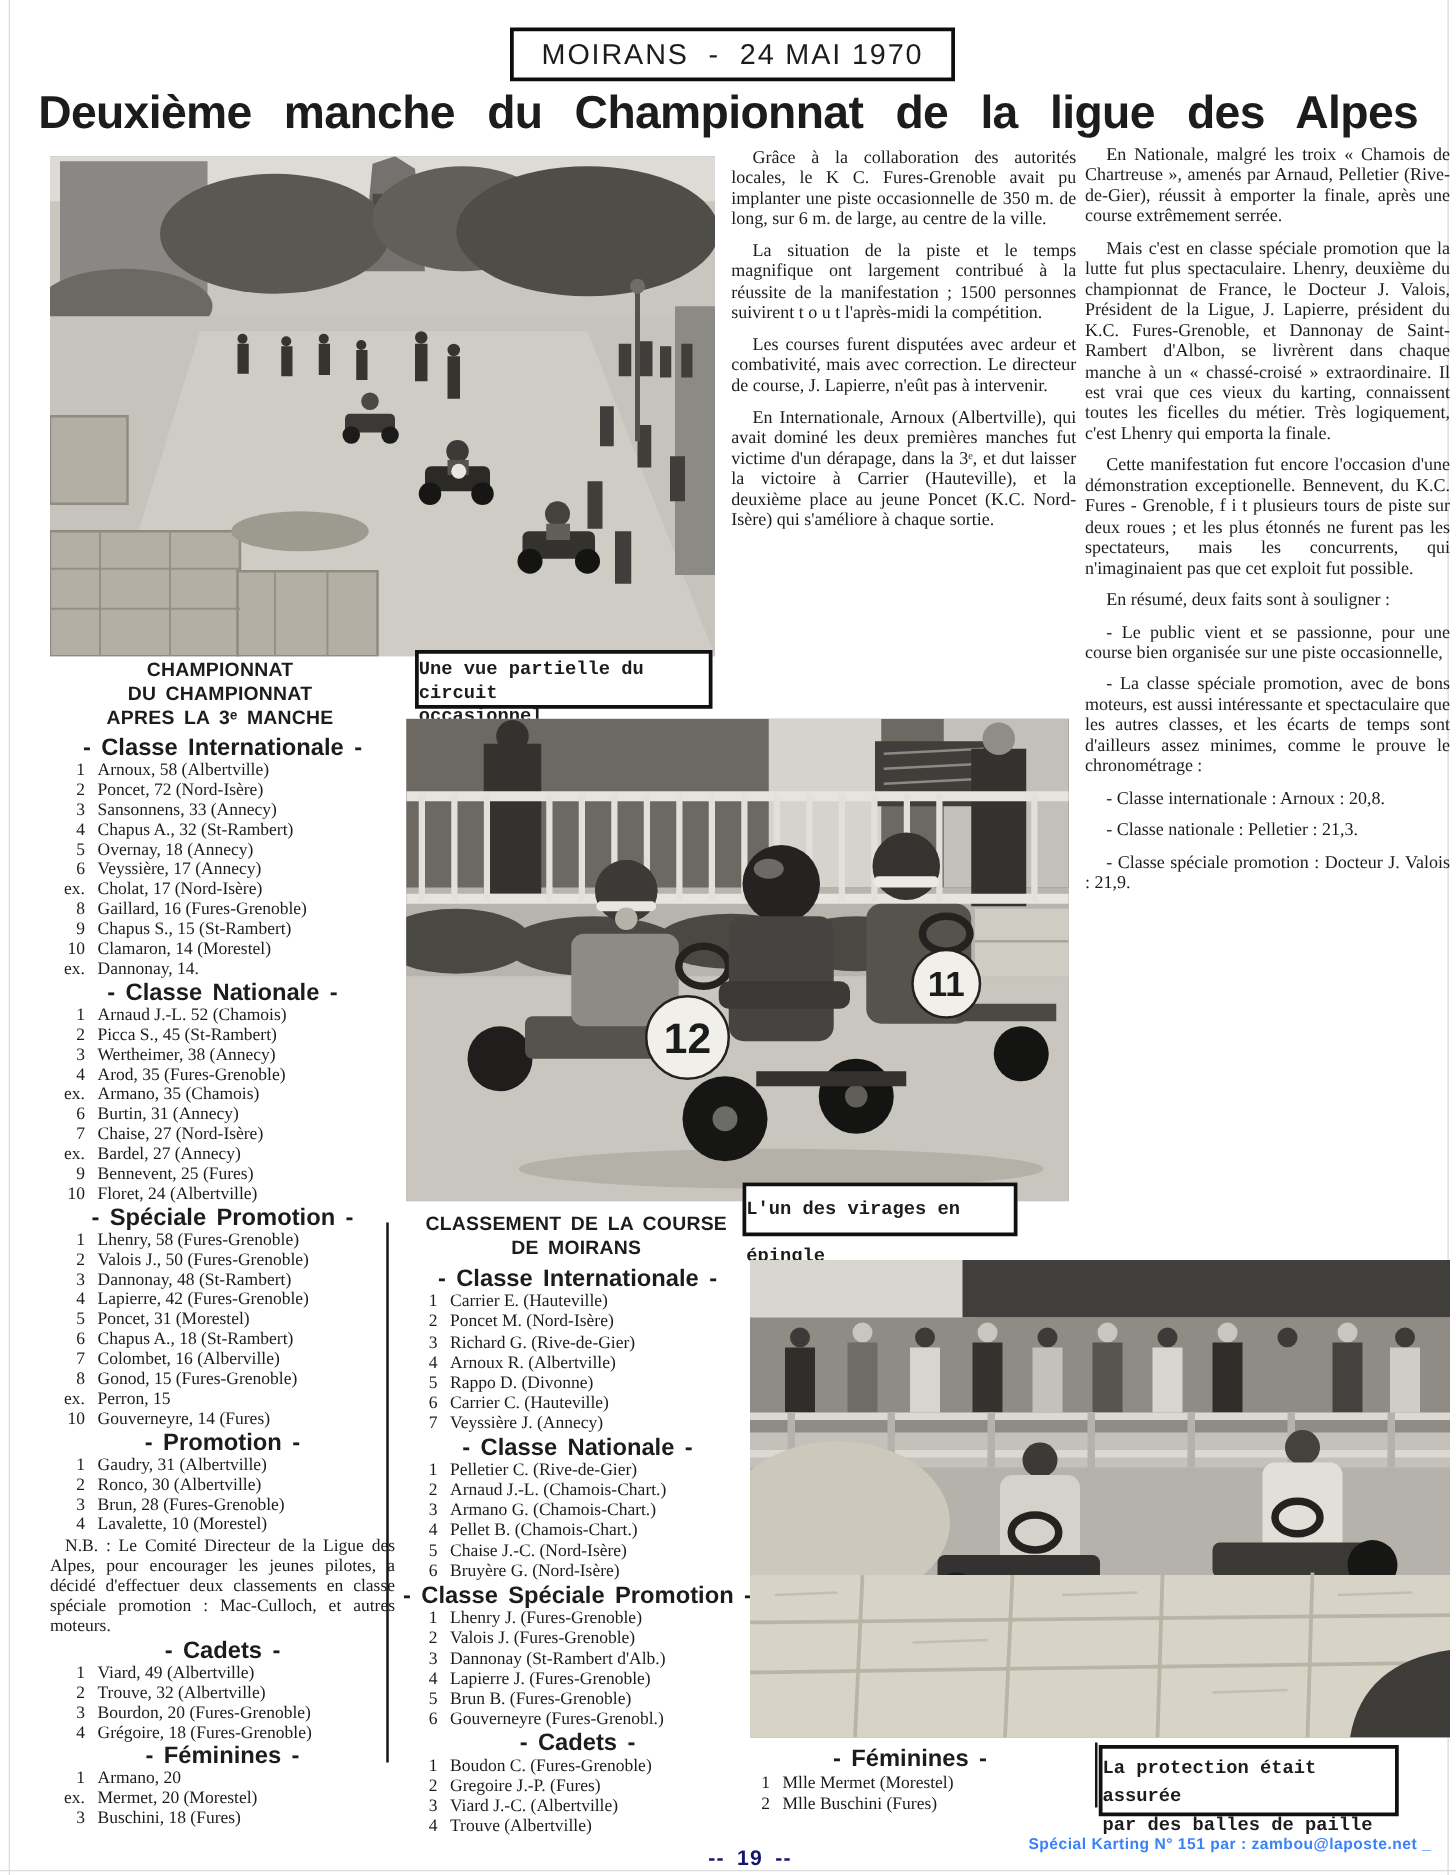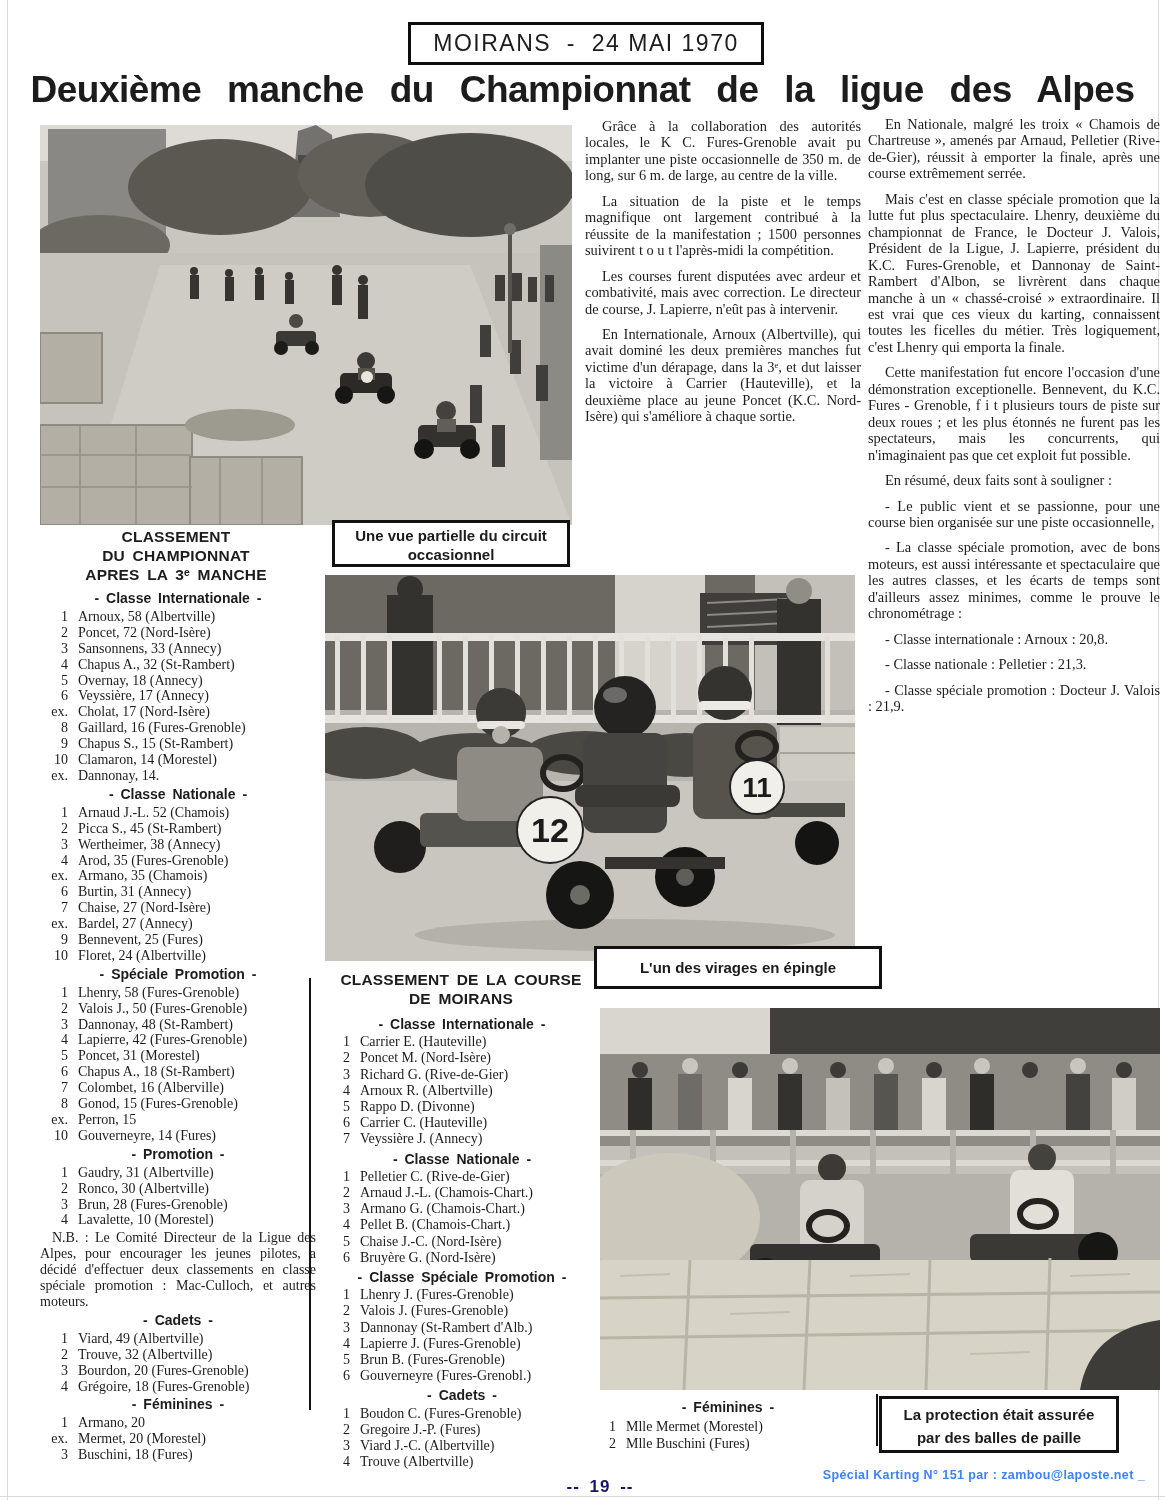--- a/index.html
+++ b/index.html
@@ -9,27 +9,27 @@
   .masthead{position:absolute;left:408px;top:22px;width:350px;height:37px;
         border:3px solid #0d0d0d;display:flex;align-items:center;justify-content:center;
         font-family:"Liberation Sans",sans-serif;font-weight:400;font-size:23px;
         letter-spacing:1.5px;white-space:pre;}
   .headline{position:absolute;left:0;top:69px;width:100%;text-align:center;
         font-family:"Liberation Sans",sans-serif;font-weight:700;font-size:37px;
         letter-spacing:-0.5px;word-spacing:16px;}
   .photo{position:absolute;background:#c8c5bf;box-shadow:0 0 0 1px #b9b6b0 inset;}
   .photo svg{display:block;width:100%;height:100%;}
   .capbox{position:absolute;border:3px solid #111;background:#fff;
-        font-family:Liberation Sans, sans-serif;font-weight:700;font-size:15px;
-        text-align:center;box-sizing:border-box;}
+        font-family:Liberation Mono, monospace;font-weight:700;font-size:15px;
+        box-sizing:border-box;}
   .capbox .cl{display:block;}
   .block-title{position:absolute;font-family:"Liberation Sans",sans-serif;font-weight:700;
         font-size:15.5px;line-height:19px;text-align:center;letter-spacing:0.2px;word-spacing:3px;}
   .listcol{position:absolute;font-size:14px;line-height:15.9px;}
-  .sec-h{font-family:"Liberation Sans",sans-serif;font-weight:700;font-size:14px;
+  .sec-h{font-family:"Liberation Sans",sans-serif;font-weight:700;font-size:19px;
         text-align:center;margin:3px 0 2px;word-spacing:3px;}
   .c-row{display:flex;}
   .pos{flex:0 0 28px;text-align:right;margin-right:10px;}
   .ent{flex:1;white-space:nowrap;}
   .nb{margin:2px 0;text-align:justify;text-indent:12px;line-height:15.9px;}
   .artcol{position:absolute;}
   .art-p{margin:0 0 9px;text-align:justify;text-indent:17px;font-size:14.4px;line-height:16.45px;}
   .rule{position:absolute;background:#151515;}
   .pagenum{position:absolute;left:520px;top:1455px;width:160px;text-align:center;
         color:#15156d;font-family:"Liberation Sans",sans-serif;font-weight:700;
@@ -130,21 +130,21 @@
       </g>
     </svg>
   </div>
 
   <div class="capbox" style="left:332px;top:520px;width:238px;height:47px;padding-top:3px;line-height:19px;">
     <span class="cl">Une vue partielle du circuit</span>
     <span class="cl">occasionnel</span>
   </div>
 
   <div class="block-title" style="left:40px;top:527px;width:272px;">
-    <span class="cl" style="display:block">CLASSEMENT</span>
+    <span class="cl" style="display:block">CHAMPIONNAT</span>
     <span class="cl" style="display:block">DU CHAMPIONNAT</span>
     <span class="cl" style="display:block">APRES LA 3ᵉ MANCHE</span>
   </div>
 
   <div class="listcol" style="left:40px;top:588px;width:276px;">
       <div class="sec-h">- Classe  Internationale -</div>
       <div class="c-row">
         <span class="pos">1</span>
         <span class="ent">Arnoux,  58   (Albertville)</span>
       </div>
@@ -419,21 +419,21 @@
       <p class="art-p">Mais c'est en classe spéciale promotion que la lutte fut plus spectaculaire. Lhenry, deuxième du championnat de France, le Docteur J. Valois, Président de la Ligue, J. Lapierre, président du K.C. Fures-Grenoble, et Dannonay de Saint-Rambert d'Albon, se livrèrent dans chaque manche à un « chassé-croisé » extraordinaire. Il est vrai que ces vieux du karting, connaissent toutes les ficelles du métier. Très logiquement, c'est Lhenry qui emporta la finale.</p>
       <p class="art-p">Cette manifestation fut encore l'occasion d'une démonstration exceptionelle. Bennevent, du K.C. Fures - Grenoble, f i t plusieurs tours de piste sur deux roues ; et les plus étonnés ne furent pas les spectateurs, mais les concurrents, qui n'imaginaient pas que cet exploit fut possible.</p>
       <p class="art-p">En résumé, deux faits sont à souligner :</p>
       <p class="art-p">- Le public vient et se passionne, pour une course bien organisée sur une piste occasionnelle,</p>
       <p class="art-p">- La classe spéciale promotion, avec de bons moteurs, est aussi intéressante et spectaculaire que les autres classes, et les écarts de temps sont d'ailleurs assez minimes, comme le prouve le chronométrage :</p>
       <p class="art-p">- Classe internationale : Arnoux : 20,8.</p>
       <p class="art-p">- Classe nationale : Pelletier : 21,3.</p>
       <p class="art-p">- Classe spéciale promotion : Docteur J. Valois : 21,9.</p>
     </div>
 
-  <div class="capbox" style="left:594px;top:946px;width:288px;height:43px;line-height:38px;">
+  <div class="capbox" style="left:594px;top:946px;width:220px;height:43px;line-height:38px;">
     <span>L'un des virages en épingle</span>
   </div>
 
   <div class="block-title" style="left:322px;top:970px;width:278px;">
     <span style="display:block">CLASSEMENT  DE  LA  COURSE</span>
     <span style="display:block">DE  MOIRANS</span>
   </div>
 
   <div class="listcol" style="left:322px;top:1013px;width:280px;line-height:16.2px;">
       <div class="sec-h">- Classe   Internationale -</div>

